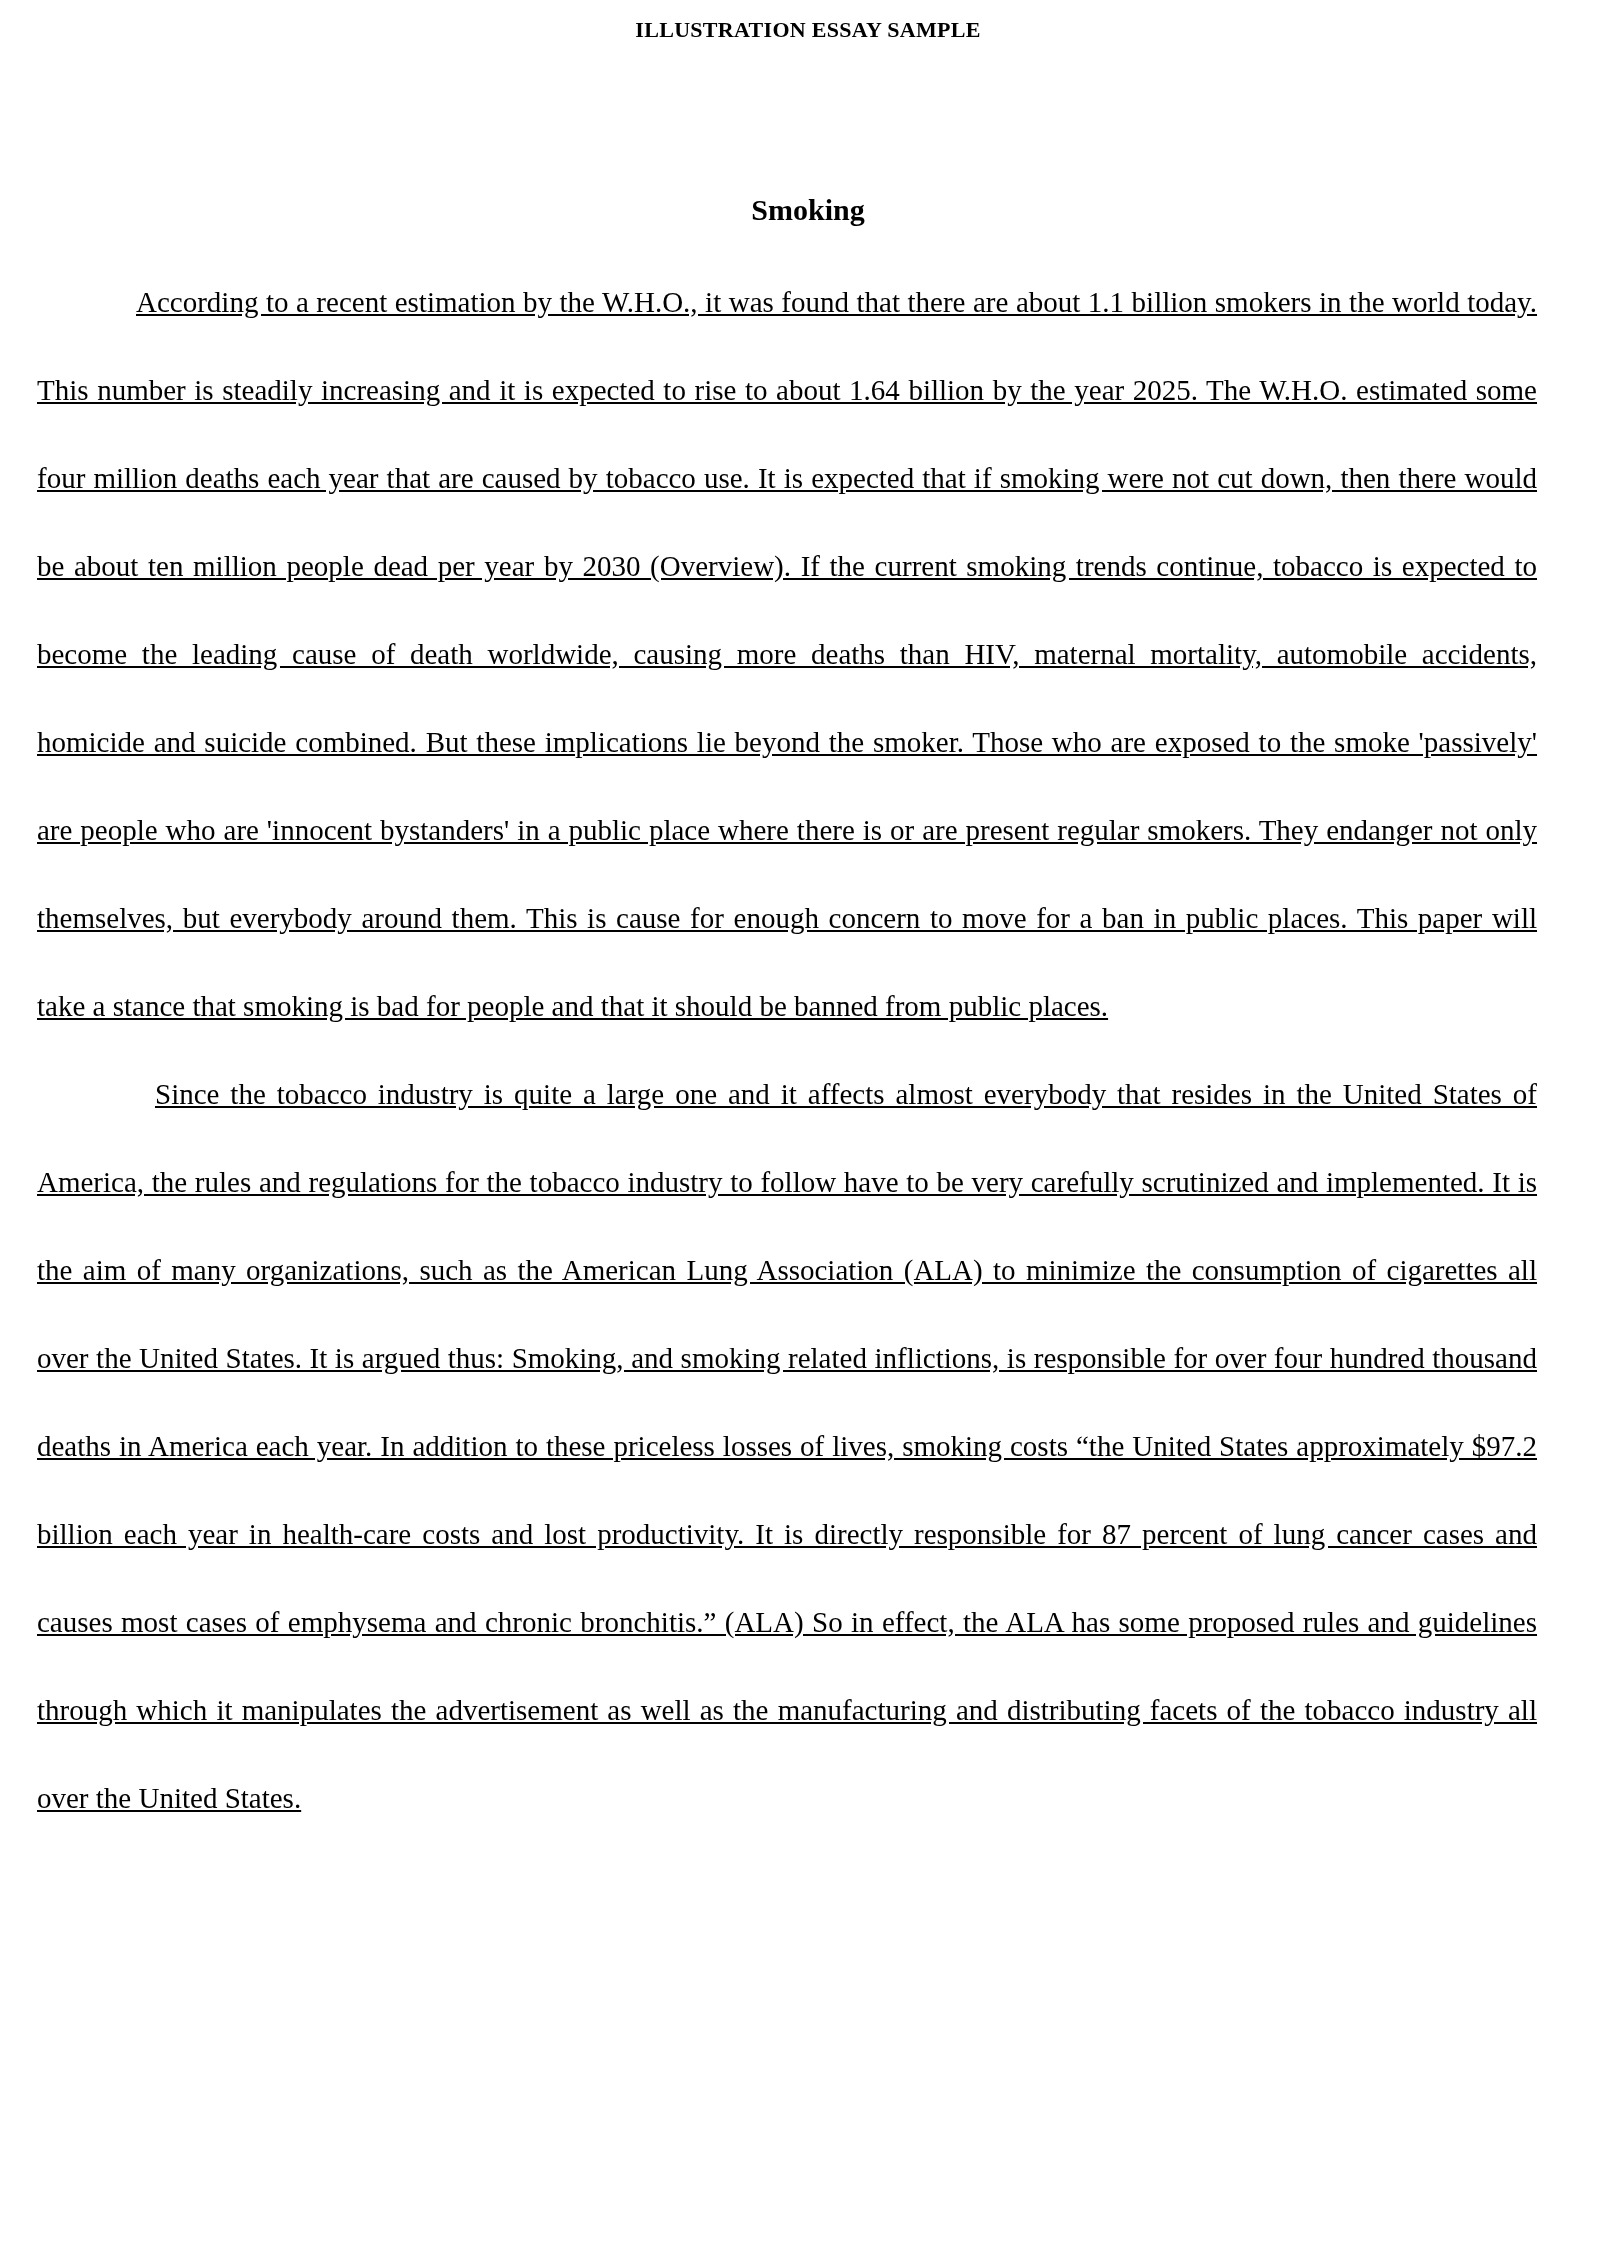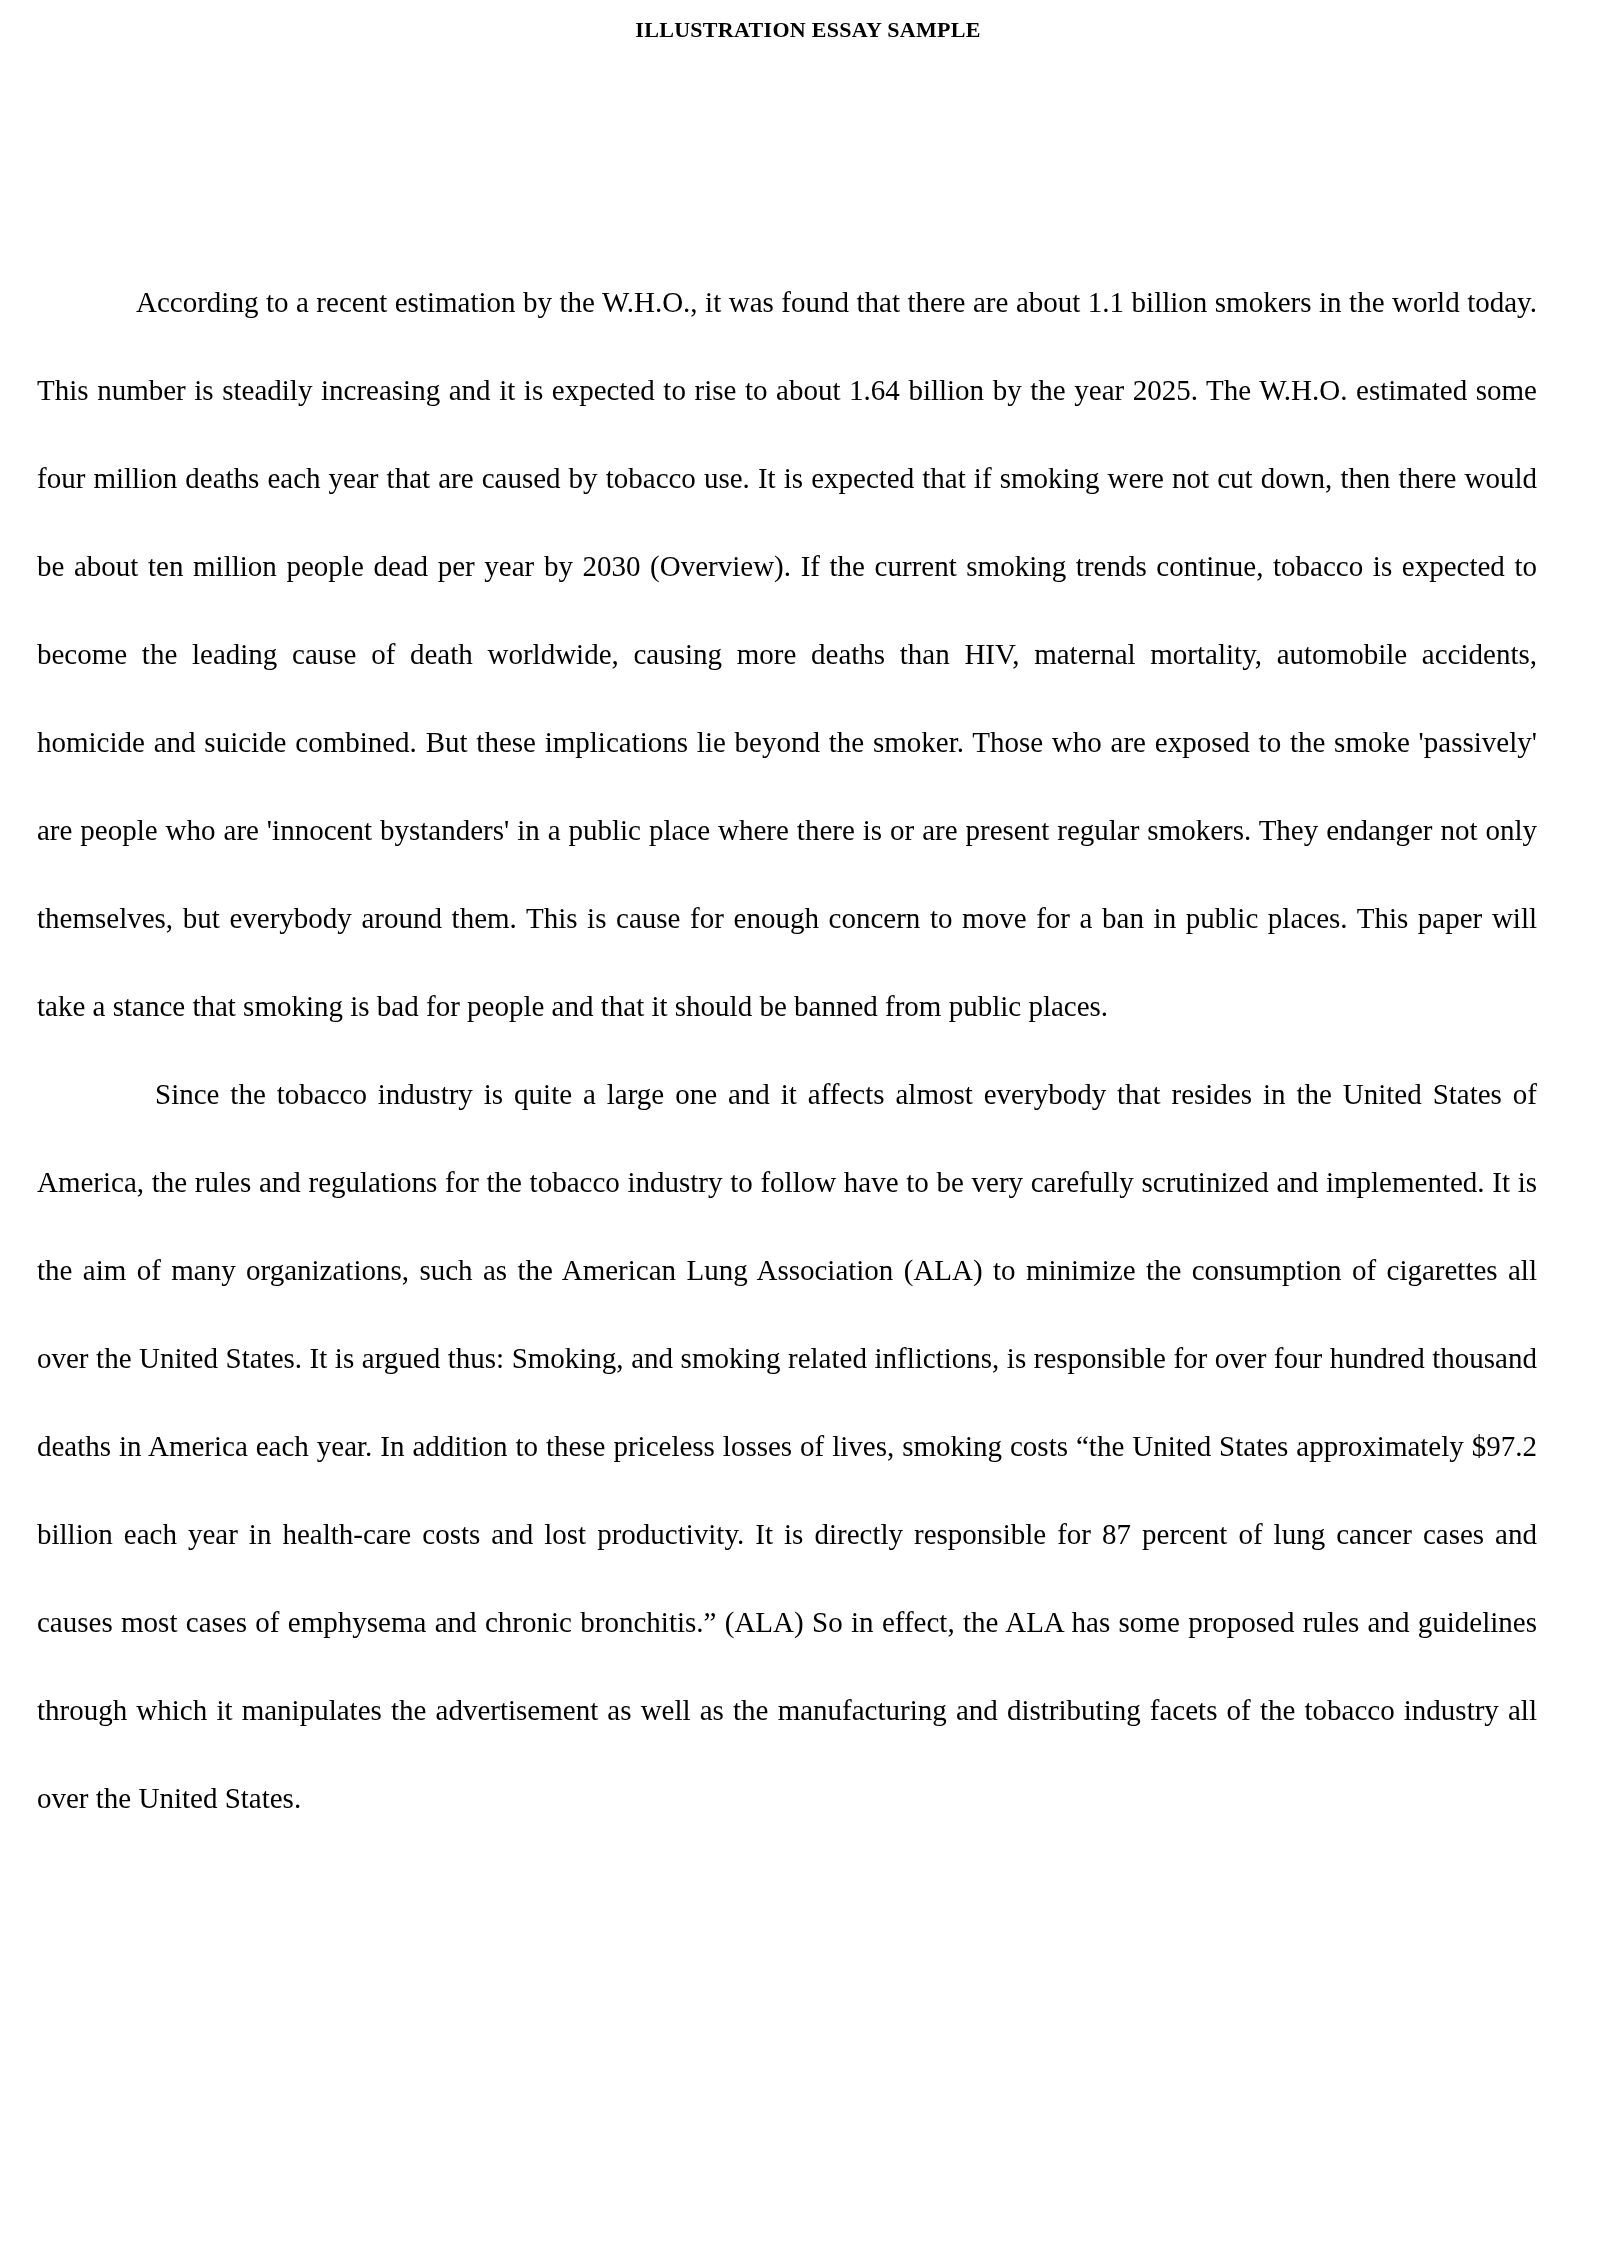--- a/index.html
+++ b/index.html
@@ -35,20 +35,21 @@
     font-size: 30px;
     margin: 0;
     padding-top: 149px;
     line-height: 1.2;
   }
   .body-wrap {
     position: absolute;
     left: 37px;
     top: 258px;
     width: 1500px;
+    text-decoration: underline;
   }
   p.para {
     margin: 0;
     font-size: 29px;
     line-height: 88px;
     text-align: justify;
     text-justify: inter-word;
     hyphens: none;
     -webkit-hyphens: none;
   }
@@ -60,20 +61,21 @@
   }
   
 </style>
 </head>
 <body>
 
 <div class="page">
 
   <h1 class="doc-title">ILLUSTRATION ESSAY SAMPLE</h1>
 
+  <h2 class="section-heading">Smoking</h2>
 
   <div class="body-wrap">
     <p class="para first">According to a recent estimation by the W.H.O., it was found that there are about 1.1 billion smokers in the world today. This number is steadily increasing and it is expected to rise to about 1.64 billion by the year 2025. The W.H.O. estimated some four million deaths each year that are caused by tobacco use. It is expected that if smoking were not cut down, then there would be about ten million people dead per year by 2030 (Overview). If the current smoking trends continue, tobacco is expected to become the leading cause of death worldwide, causing more deaths than HIV, maternal mortality, automobile accidents, homicide and suicide combined. But these implications lie beyond the smoker. Those who are exposed to the smoke 'passively' are people who are 'innocent bystanders' in a public place where there is or are present regular smokers. They endanger not only themselves, but everybody around them. This is cause for enough concern to move for a ban in public places. This paper will take a stance that smoking is bad for people and that it should be banned from public places.</p>
     <p class="para second">Since the tobacco industry is quite a large one and it affects almost everybody that resides in the United States of America, the rules and regulations for the tobacco industry to follow have to be very carefully scrutinized and implemented. It is the aim of many organizations, such as the American Lung Association (ALA) to minimize the consumption of cigarettes all over the United States. It is argued thus: Smoking, and smoking related inflictions, is responsible for over four hundred thousand deaths in America each year. In addition to these priceless losses of lives, smoking costs “the United States approximately $97.2 billion each year in health-care costs and lost productivity. It is directly responsible for 87 percent of lung cancer cases and causes most cases of emphysema and chronic bronchitis.” (ALA) So in effect, the ALA has some proposed rules and guidelines through which it manipulates the advertisement as well as the manufacturing and distributing facets of the tobacco industry all over the United States.</p>
   </div>
 
 </div>
 
 
 </body></html>

